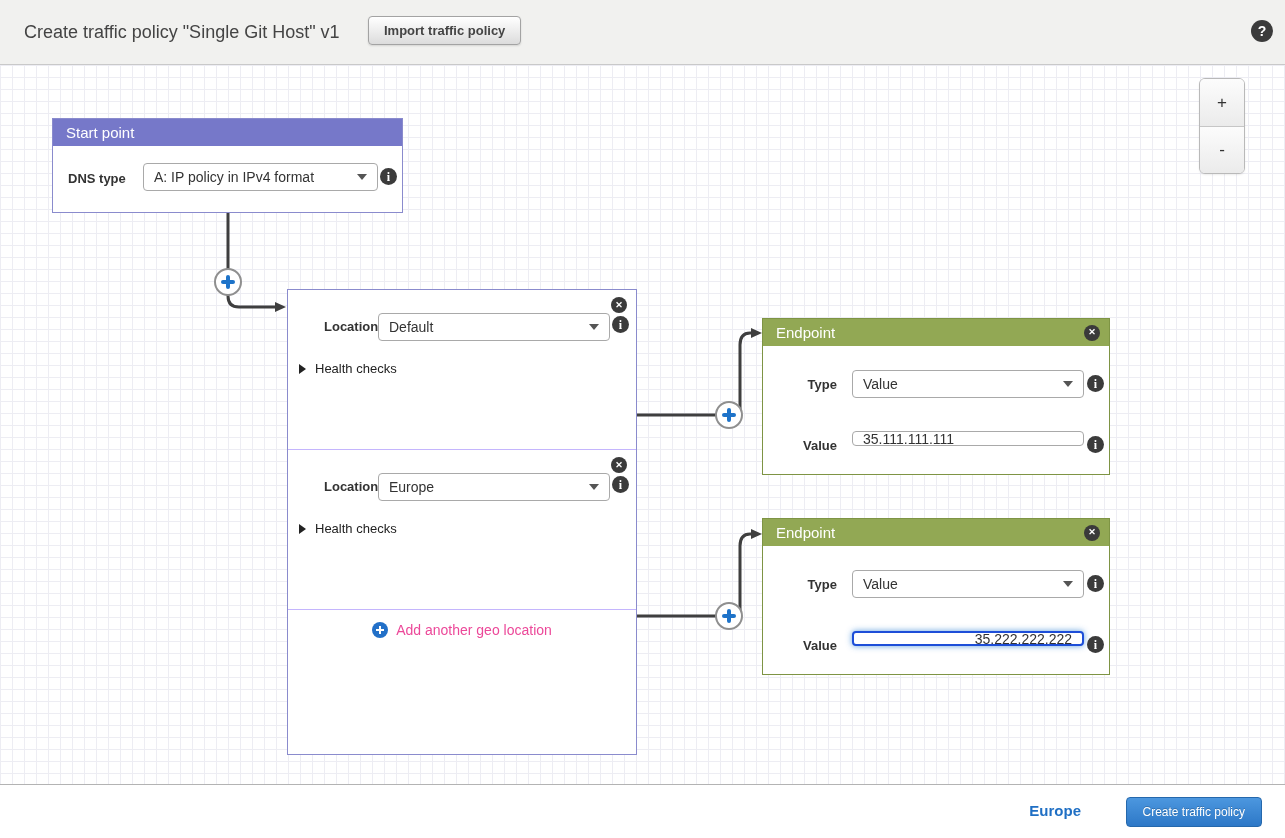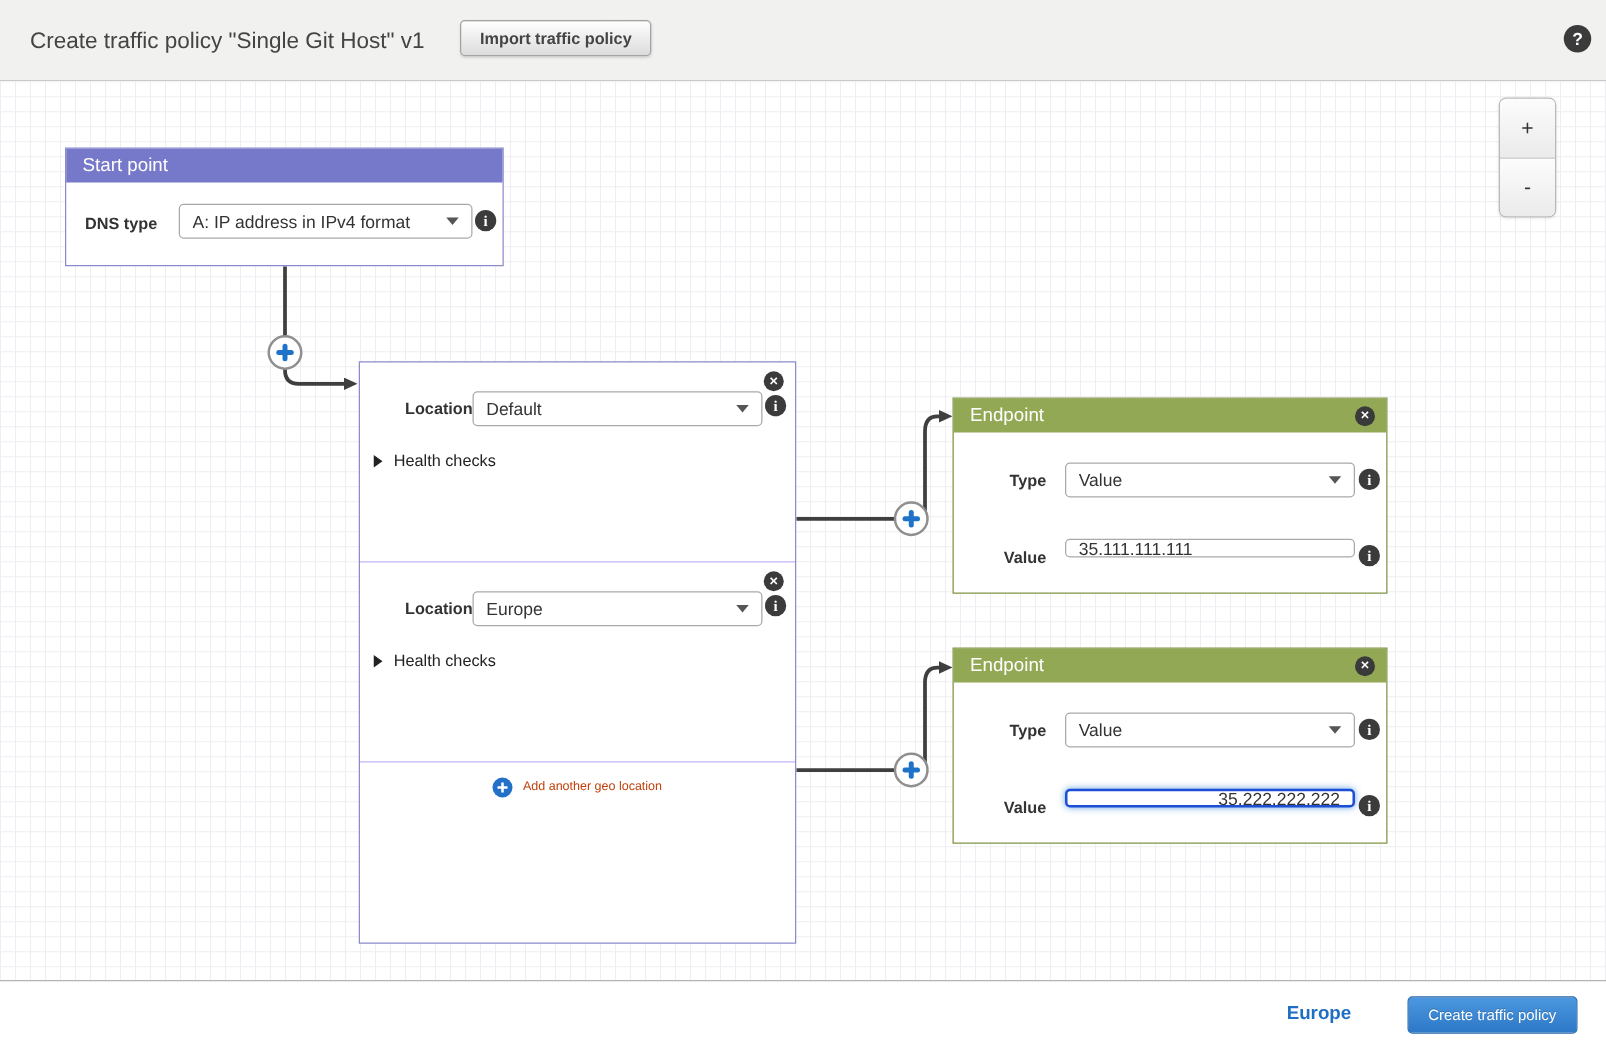--- a/index.html
+++ b/index.html
@@ -60,21 +60,21 @@
   .info-icon::before { content:"i"; font-family:"Liberation Serif",serif; font-weight:bold; font-size:12px; line-height:1; }
   .close-icon { width:16px; height:16px; border-radius:50%; background:#3a3a3a; color:#fff; display:flex; align-items:center;
     justify-content:center; cursor:pointer; flex:0 0 auto; }
   .close-icon::before { content:"\2715"; font-size:9px; font-weight:bold; line-height:1; }
   .sec-close { position:absolute; right:9px; top:7px; }
 
   .health-row { position:absolute; left:11px; display:flex; align-items:center; cursor:pointer; }
   .disclosure { width:0; height:0; border-top:5px solid transparent; border-bottom:5px solid transparent; border-left:7px solid #222; margin-right:9px; }
   .health-label { font-size:13px; color:#222; }
 
-  .add-link { display:flex; align-items:center; color:#c2410c; font-size:10px; cursor:pointer; }
+  .add-link { display:flex; align-items:center; color:#ec4899; font-size:14px; cursor:pointer; }
   .add-circle { position:relative; width:16px; height:16px; border-radius:50%; background:#2270c8; margin-right:8px; }
   .add-circle::before { content:""; position:absolute; left:4px; top:7px; width:8px; height:2px; background:#fff; }
   .add-circle::after  { content:""; position:absolute; left:7px; top:4px; width:2px; height:8px; background:#fff; }
 
   
   .conn-plus { position:absolute; width:28px; height:28px; border-radius:50%; background:#fff; border:2px solid #8f8f8f; cursor:pointer; }
   .conn-plus::before { content:""; position:absolute; left:5px; top:10px; width:14px; height:4px; border-radius:2px; background:#1e73c9; }
   .conn-plus::after  { content:""; position:absolute; left:10px; top:5px; width:4px; height:14px; border-radius:2px; background:#1e73c9; }
   .plus1 { left:214px; top:203px; }
   .plus2 { left:715px; top:336px; }
@@ -120,21 +120,21 @@
     <div class="conn-plus plus2"></div>
     <div class="conn-plus plus3"></div>
 
     <div class="node rule-node startpoint">
       <div class="node-header">
         <span class="hdr-title">Start point</span>
       </div>
       <div style="position:relative; height:67px;">
         <span class="field-label" style="left:15px; top:25px;">DNS type</span>
         <div class="dropdown" style="left:90px; top:17px; width:235px;">
-          <span class="dd-text">A: IP address in IPv4 format</span>
+          <span class="dd-text">A: IP policy in IPv4 format</span>
           <span class="caret"></span>
         </div>
         <span class="info-icon" style="left:327px; top:22px;"></span>
       </div>
     </div>
 
     <div class="node rule-node geo-node">
 
       <div class="geo-section">
         <span class="close-icon sec-close"></span>

